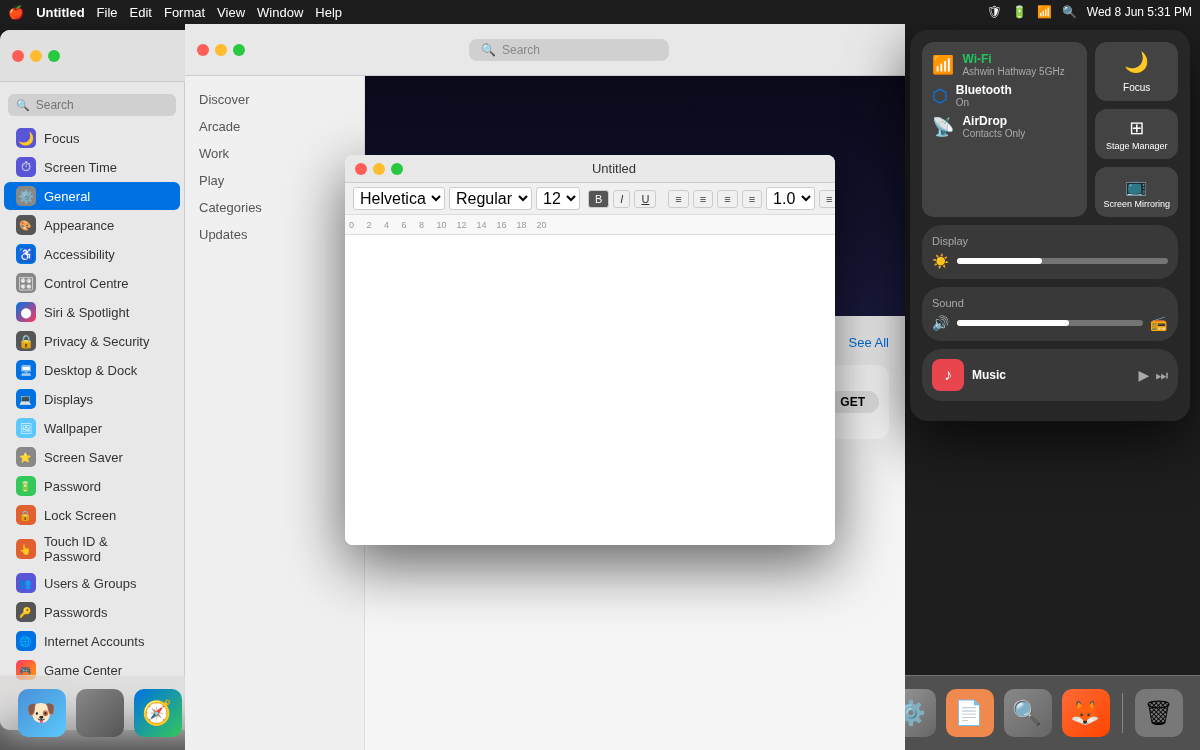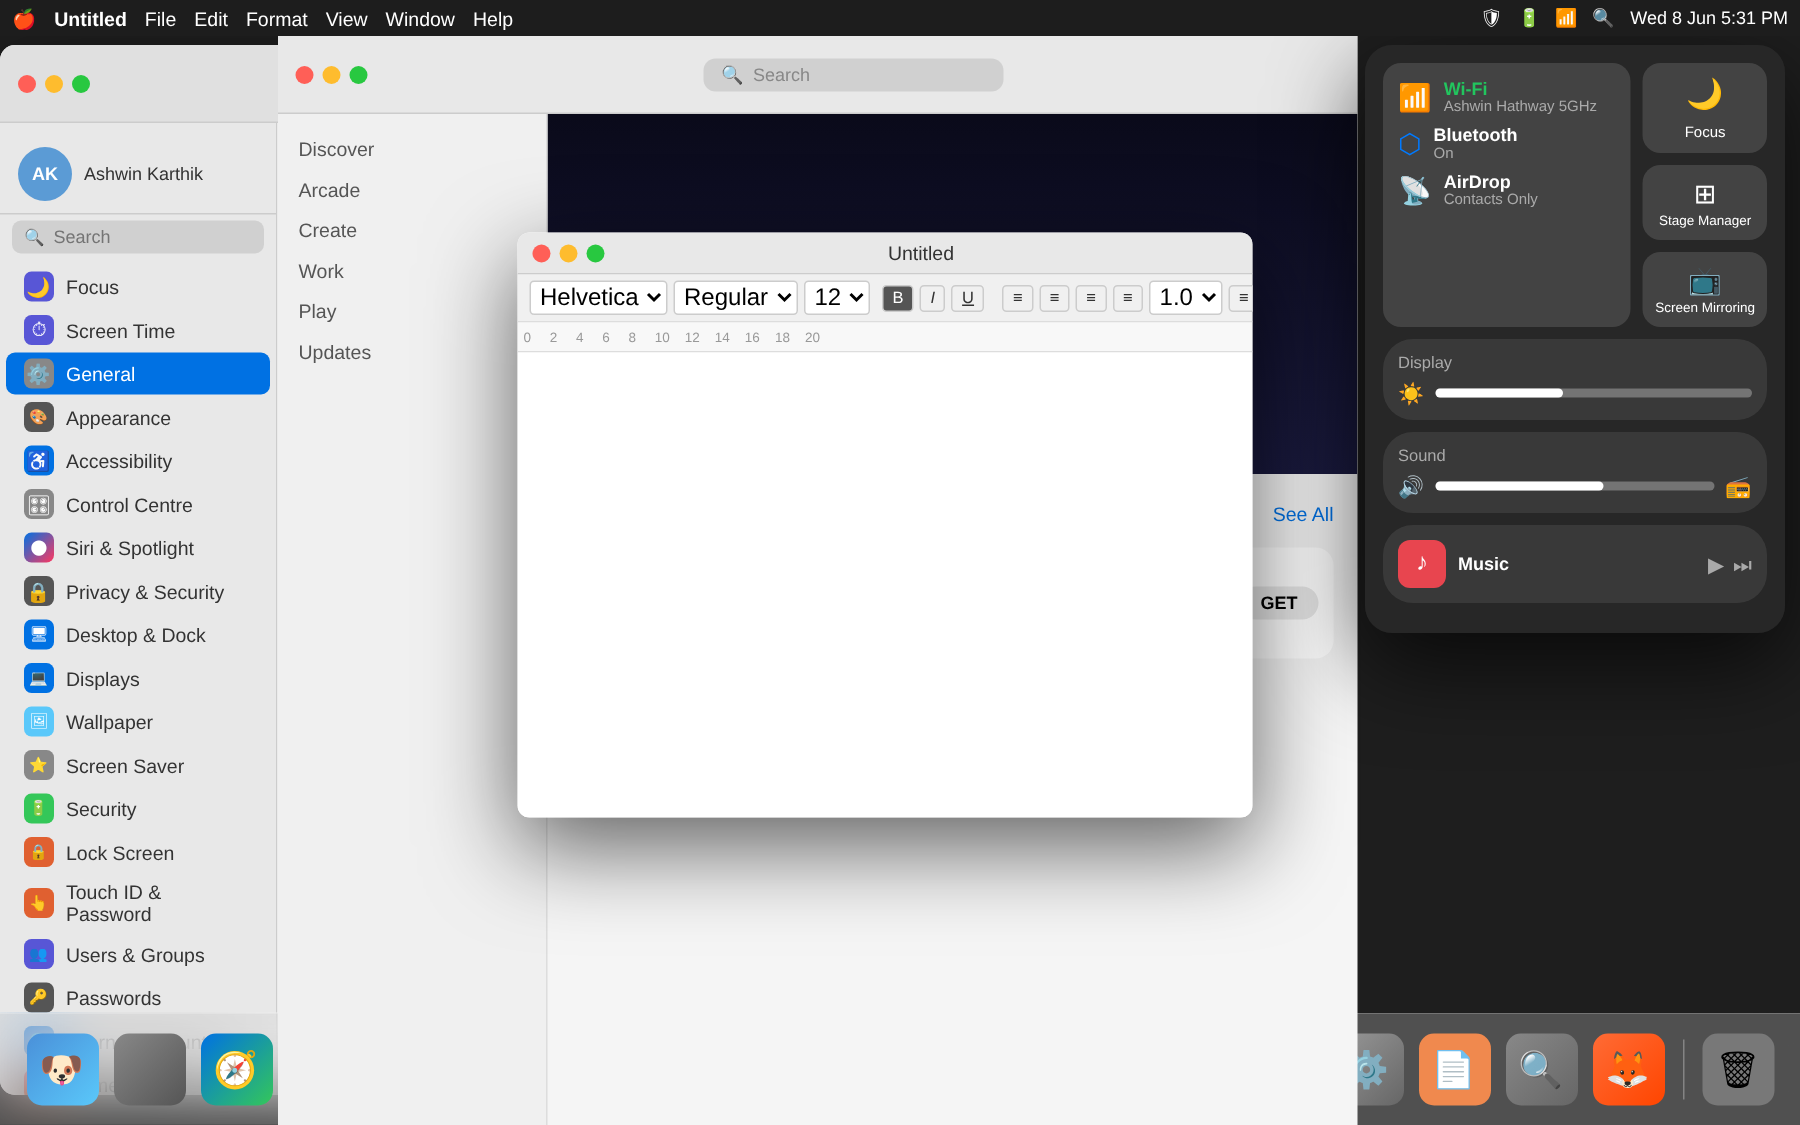--- a/index.html
+++ b/index.html
@@ -171,24 +171,20 @@
   <div class="sysprefs-titlebar">
     <div class="traffic-lights">
       <div class="tl red"></div>
       <div class="tl yellow"></div>
       <div class="tl green"></div>
     </div>
     <div class="sysprefs-title">General</div>
   </div>
   <div class="sysprefs-body">
     <div class="sidebar">
-      <div class="sidebar-user">
-        <div class="avatar">AK</div>
-        <span style="font-size:12px; color:#333;">Ashwin Karthik</span>
-      </div>
       <div class="sidebar-search">
         <span style="font-size:11px; color:#888;">🔍</span>
         <input type="text" placeholder="Search" style="border: none; background: transparent; font-size: 12px; color: rgb(85, 85, 85); outline: none; width: 100%;">
       </div>
 
       <div class="sidebar-item">
         <div class="icon" style="background:#5856d6; color:white;">🌙</div>
         <span>Focus</span>
       </div>
       <div class="sidebar-item">
@@ -230,21 +226,21 @@
       <div class="sidebar-item">
         <div class="icon" style="background:#5ac8fa; color:white; font-size:10px;">🖼</div>
         <span>Wallpaper</span>
       </div>
       <div class="sidebar-item">
         <div class="icon" style="background:#888; color:white; font-size:10px;">⭐</div>
         <span>Screen Saver</span>
       </div>
       <div class="sidebar-item">
         <div class="icon" style="background:#34c759; color:white; font-size:10px;">🔋</div>
-        <span>Security</span>
+        <span>Password</span>
       </div>
       <div class="sidebar-item">
         <div class="icon" style="background:#e06030; color:white; font-size:10px;">🔒</div>
         <span>Lock Screen</span>
       </div>
       <div class="sidebar-item">
         <div class="icon" style="background:#e06030; color:white; font-size:10px;">👆</div>
         <span>Touch ID &amp; Password</span>
       </div>
       <div class="sidebar-item">
@@ -285,23 +281,23 @@
         <span style="font-size:12px;color:#888;">Search</span>
       </div>
     </div>
   </div>
 
   <div style="display:flex;height:calc(100% - 52px);">
 
     <div style="width:180px;background:#f0f0f0;border-right:1px solid #ddd;padding:10px 0;">
       <div style="padding:6px 14px;font-size:13px;color:#555;cursor:pointer;">Discover</div>
       <div style="padding:6px 14px;font-size:13px;color:#555;cursor:pointer;">Arcade</div>
-      <div style="padding:6px 14px;font-size:13px;color:#555;cursor:pointer;">Create</div>
       <div style="padding:6px 14px;font-size:13px;color:#555;cursor:pointer;">Work</div>
       <div style="padding:6px 14px;font-size:13px;color:#555;cursor:pointer;">Play</div>
+      <div style="padding:6px 14px;font-size:13px;color:#555;cursor:pointer;">Categories</div>
       <div style="padding:6px 14px;font-size:13px;color:#555;cursor:pointer;">Updates</div>
     </div>
 
     <div style="flex:1;overflow-y:auto;">
 
       <div style="width:100%;height:240px;background:linear-gradient(to bottom,#0a0a1a,#1a1a3e);display:flex;flex-direction:column;justify-content:flex-end;padding:20px;">
         <div style="color:#aaa;font-size:13px;margin-bottom:6px;">WWDC22</div>
         <div style="color:white;font-size:22px;font-weight:700;">Watch the WWDC...</div>
       </div>
 

